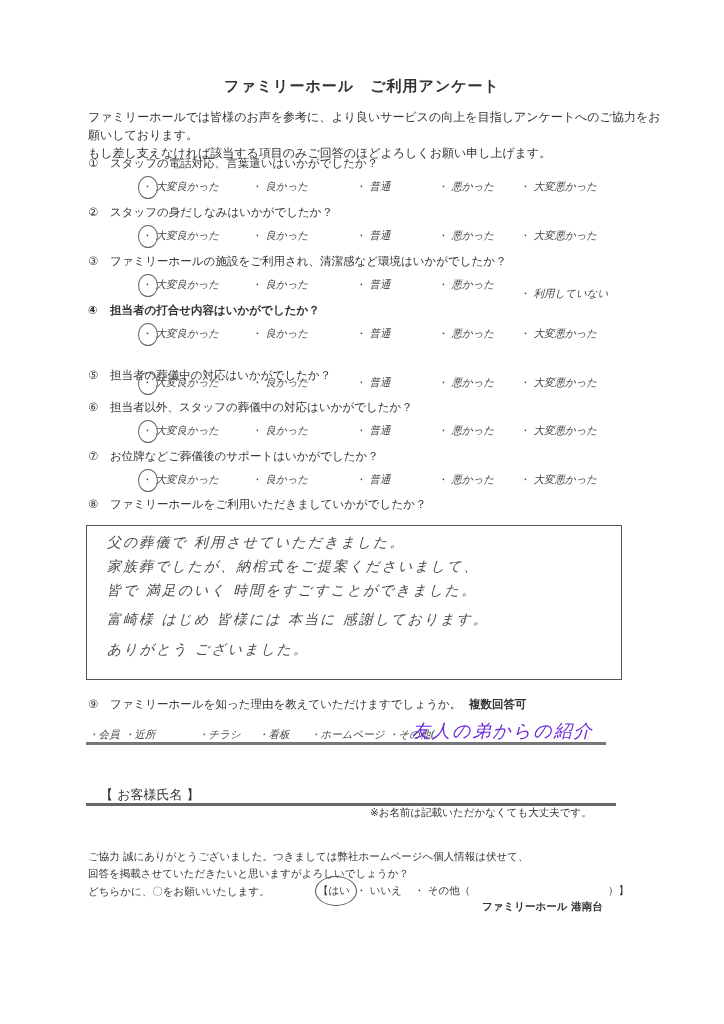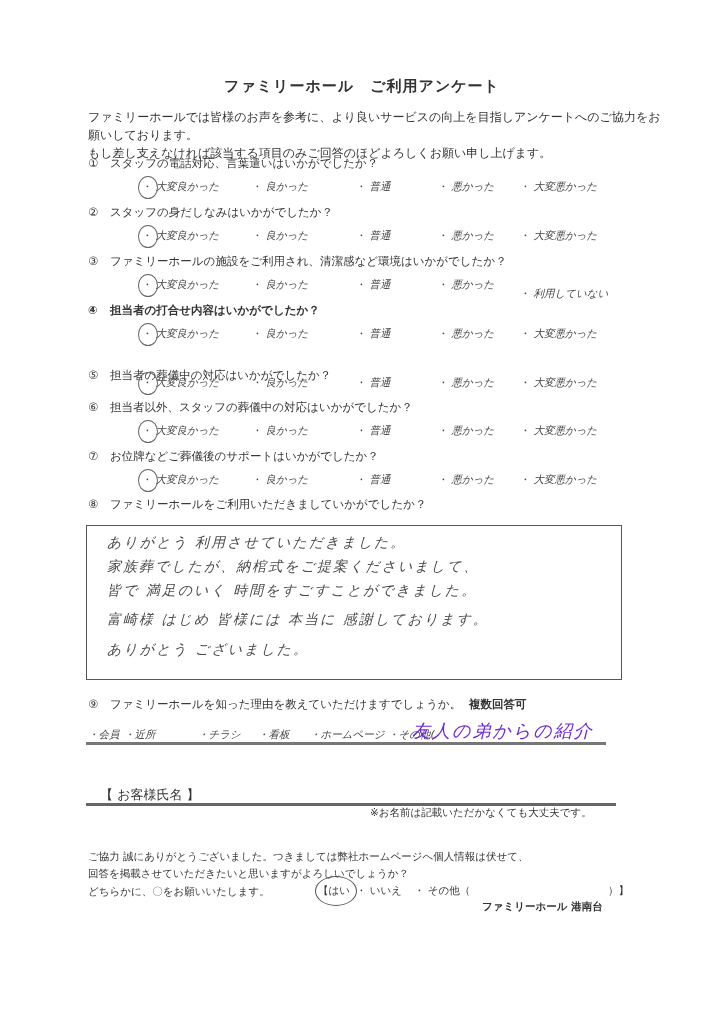--- a/index.html
+++ b/index.html
@@ -136,21 +136,21 @@
       <span class="opt" style="left: 214px;"><span class="dot">・</span><span>普通</span></span>
       <span class="opt" style="left: 296px;"><span class="dot">・</span><span>悪かった</span></span>
       <span class="opt" style="left: 378px;"><span class="dot">・</span><span>大変悪かった</span></span>
     </div>
   </div>
 
 <div class="question" style="top:497px">
   <span class="qnum">⑧</span><span>ファミリーホールをご利用いただきましていかがでしたか？</span>
 </div>
 <div class="comment-box">
-  <div class="hw" style="top:8px">ありがとう 利用させていただきました。</div>
+  <div class="hw" style="top:8px">父の葬儀で 利用させていただきました。</div>
   <div class="hw" style="top:32px">家族葬でしたが、納棺式をご提案くださいまして、</div>
   <div class="hw" style="top:56px">皆で 満足のいく 時間をすごすことができました。</div>
   <div class="hw" style="top:85px">富崎様 はじめ 皆様には 本当に 感謝しております。</div>
   <div class="hw" style="top:115px">ありがとう ございました。</div>
 </div>
 
 <div class="question" style="top:697px">
   <span class="qnum">⑨</span><span>ファミリーホールを知った理由を教えていただけますでしょうか。</span>
 </div>
 <div class="q9-note">複数回答可</div>

